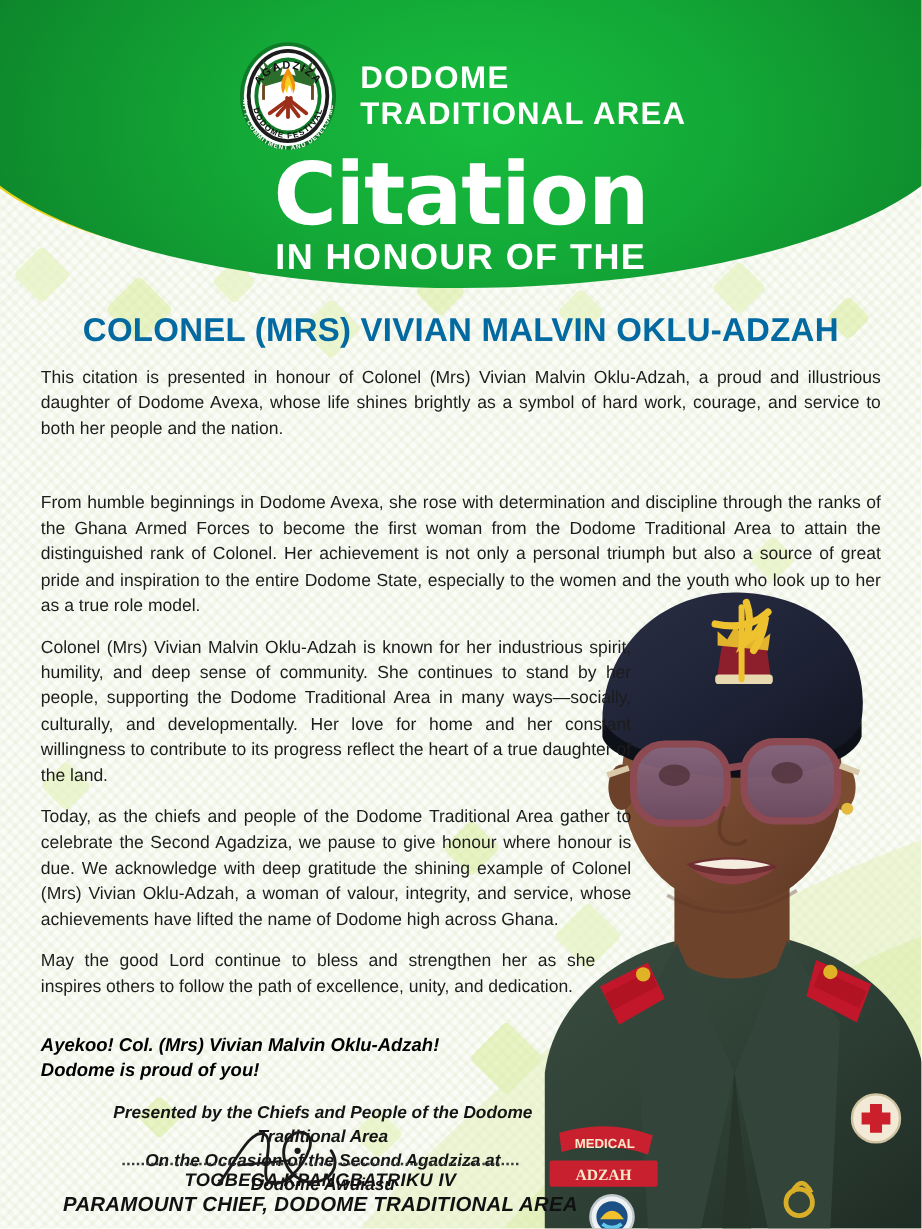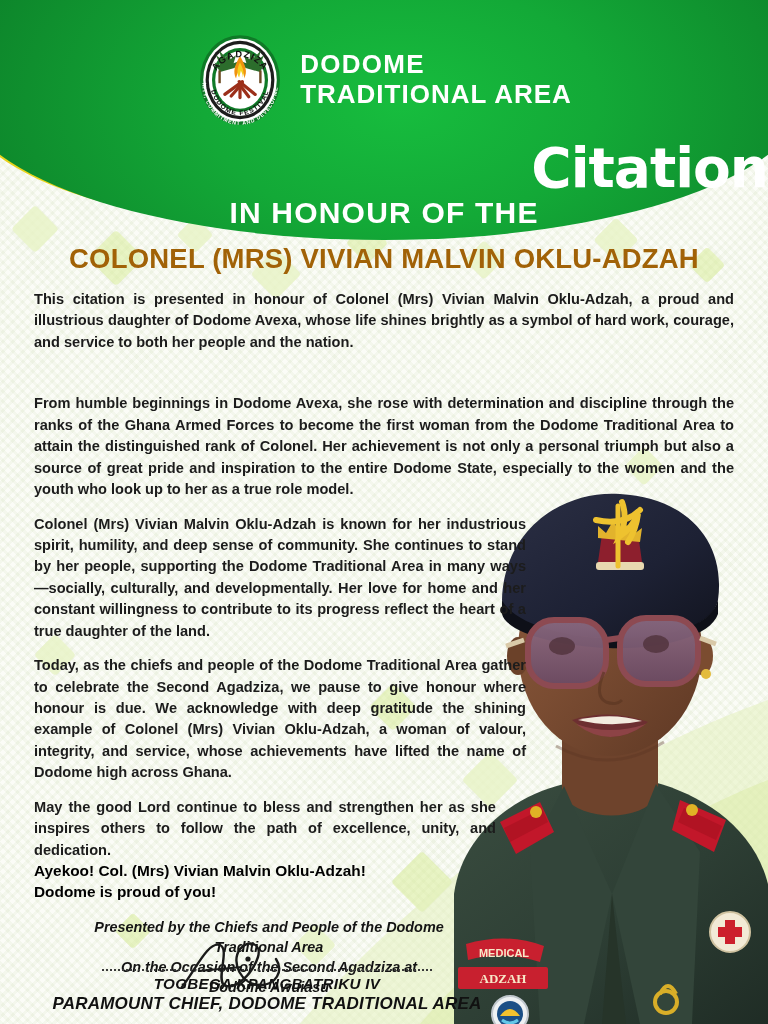--- a/index.html
+++ b/index.html
@@ -92,28 +92,26 @@
     color: #ffffff;
     font-weight: 800;
     font-size: 26px;
     line-height: 1.15;
     letter-spacing: 1.3px;
   }
   .org-name .l2 { letter-spacing: 1.0px; }
 
   
   .citation-word {
-    margin-top: 14px;
     color: #ffffff;
-    font-size: 55px;
+    font-size: 72px;
     font-weight: 700;
     letter-spacing: -1px;
     line-height: .95;
     font-family: "DejaVu Sans", sans-serif;
-    text-align: right;
   }
 
   .in-honour {
     margin-top: 2px;
     color: #ffffff;
     font-size: 30px;
     font-weight: 800;
     letter-spacing: 1.2px;
   }
 
@@ -132,46 +130,47 @@
   .content {
     position: absolute;
     left: 0; top: 243px;
     width: 768px;
     z-index: 6;
     padding: 0 34px;
   }
 
   .honouree-name {
     text-align: center;
-    color: #a16207;
+    color: #0369a1;
     font-weight: 800;
     font-size: 27.5px;
     letter-spacing: .2px;
     margin-bottom: 14px;
     white-space: nowrap;
+    margin-top: 16px;
   }
 
   .body-text { color: #1c1c1c; }
 
   .body-text p {
     font-size: 14.6px;
     line-height: 1.47;
-    font-weight: 700;
+    font-weight: 400;
     text-align: justify;
     margin-bottom: 13px;
   }
   .body-text p:last-child { margin-bottom: 0; }
 
   .w-full  { width: 700px; }
   .w-short { width: 492px; }
   .w-xshort{ width: 462px; }
 
   .para-shaped { width: 700px; margin-top: 40px; }
 
-  .ayekoo { margin-top: 0; }
+  .ayekoo { margin-top: 28px; font-style: italic; }
   .ayekoo p { font-size: 15.4px; font-weight: 700; line-height: 1.35; }
 
   
   .presented {
     margin-top: 14px;
     width: 470px;
     text-align: center;
     font-style: italic;
     font-weight: 700;
     font-size: 14.4px;

